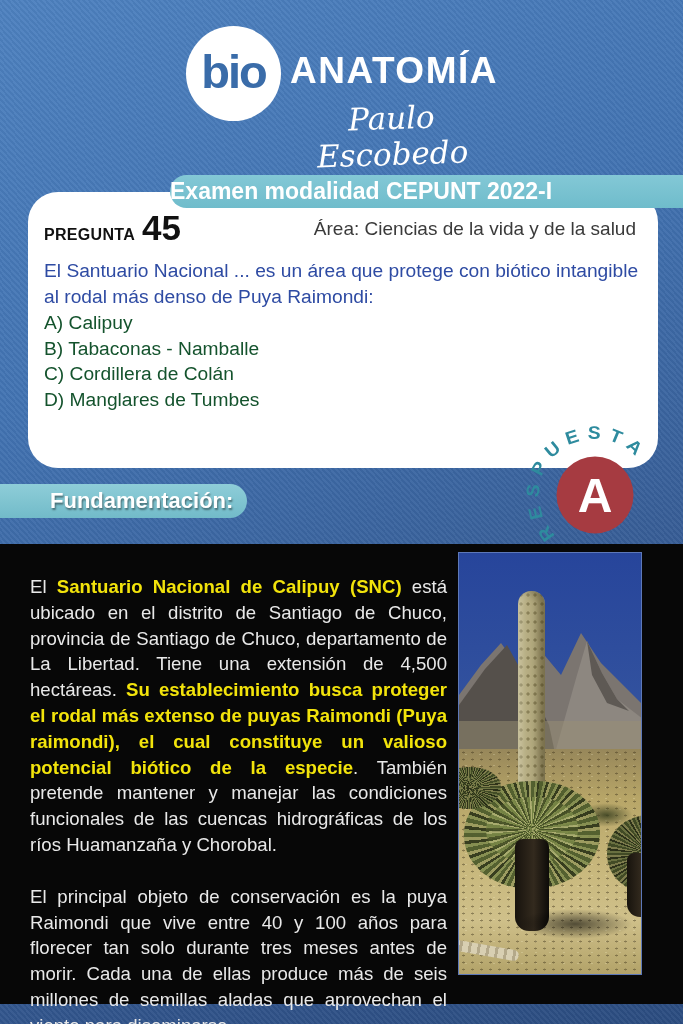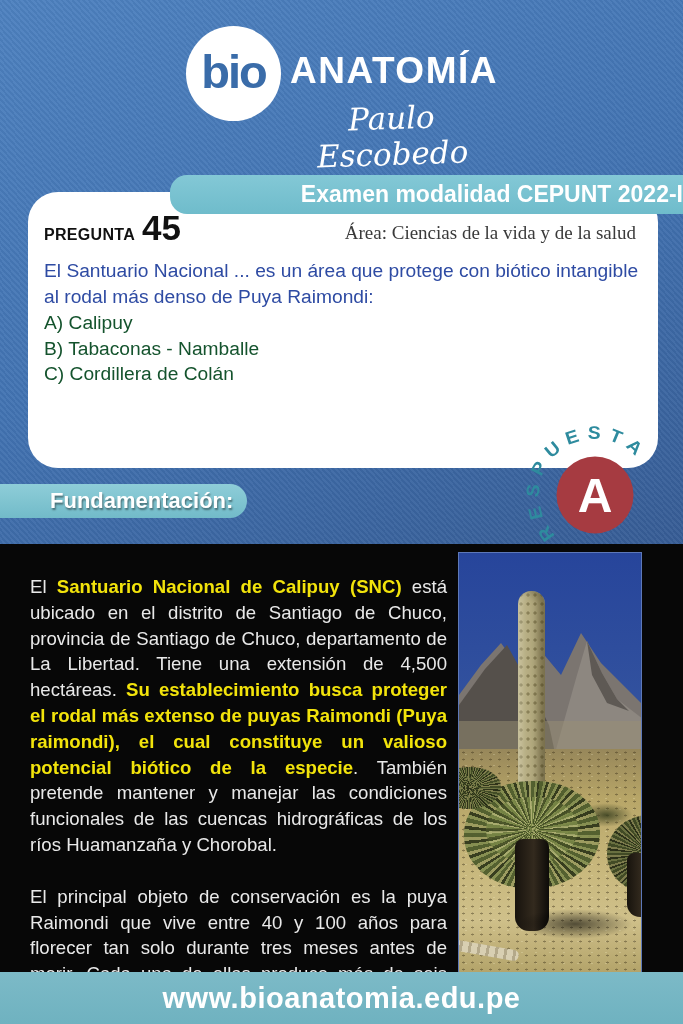--- a/index.html
+++ b/index.html
@@ -27,37 +27,37 @@
     color:#fff; font-size:37px; font-weight:800; letter-spacing:1.5px;
   }
   .logo-signature {
     position:absolute; left:282px; top:100px; width:220px; z-index:2;
     color:#fff; font-family:"DejaVu Serif", serif; font-style:italic;
     font-size:31px; text-align:center; transform:rotate(-2deg);
   }
 
   
   .banner {
-    position:absolute; left:170px; top:175px; width:513px; height:39px;
+    position:absolute; left:170px; top:175px; width:513px; height:33px;
     background:linear-gradient(#83c8d6, #6fbccb);
     border-radius:17px 0 0 17px; z-index:4;
-    display:flex; align-items:center; justify-content:flex-end;
+    display:flex; align-items:center; justify-content:flex-start;
   }
   .banner span { color:#fff; font-size:23px; font-weight:700; }
 
   
   .card {
     position:absolute; left:28px; top:192px; width:630px; height:276px;
     background:#fff; border-radius:30px; z-index:3; padding:20px 16px 0 16px;
   }
-  .card-head { display:flex; justify-content:space-between; align-items:flex-end; }
+  .card-head { display:flex; justify-content:space-between; align-items:flex-start; }
   .pregunta { display:flex; align-items:baseline; gap:7px; color:#111; }
   .p-label { font-size:16px; font-weight:800; letter-spacing:.3px; }
   .p-num   { font-size:35px; font-weight:800; line-height:.9; }
-  .area    { font-size:19px; color:#3a3a3a; margin:6px 6px 0 0;font-family:Liberation Serif, serif; }
+  .area    { font-size:19px; color:#3a3a3a; margin:6px 6px 0 0; }
   .question {
     margin-top:14px; color:#2e4ba3; font-size:19.2px; line-height:25.5px; width:600px;
   }
   .options { list-style:none; margin-top:1px; }
   .options li { color:#14532d; font-size:19.2px; line-height:25.5px; }
 
   
   .fund-pill {
     position:absolute; left:0; top:484px; width:247px; height:34px;
     background:linear-gradient(#8ecdd8, #72bbc9);
@@ -165,20 +165,21 @@
         <span class="p-label">PREGUNTA</span>
         <span class="p-num">45</span>
       </div>
       <div class="area">Área: Ciencias de la vida y de la salud</div>
     </div>
     <p class="question">El Santuario Nacional ... es un área que protege con biótico intangible al rodal más denso de Puya Raimondi:</p>
     <ul class="options">
       <li>A) Calipuy</li>
       <li>B) Tabaconas - Namballe</li>
       <li>C) Cordillera de Colán</li>
+      <li>D) Manglares de Tumbes</li>
     </ul>
   </section>
 
   <div class="fund-pill">
     <span>Fundamentación:</span>
   </div>
 
   <svg class="answer-badge" width="178" height="150" viewBox="0 0 178 150">
     <defs>
       <path id="arcPath" d="M 52.5 126.6 A 56 56 0 1 1 138.5 57" fill="none"></path>
@@ -213,17 +214,14 @@
       <div class="rosette glow"></div>
       <div class="trunk"></div>
       <div class="rosette right"></div>
       <div class="trunk right"></div>
       <div class="rosette far"></div>
       <div class="shadow"></div>
       <div class="log"></div>
     </figure>
   </section>
 
-  <footer class="footer">
-    <span>www.bioanatomia.edu.pe</span>
-  </footer>
 
 </div>
 
 </body></html>

